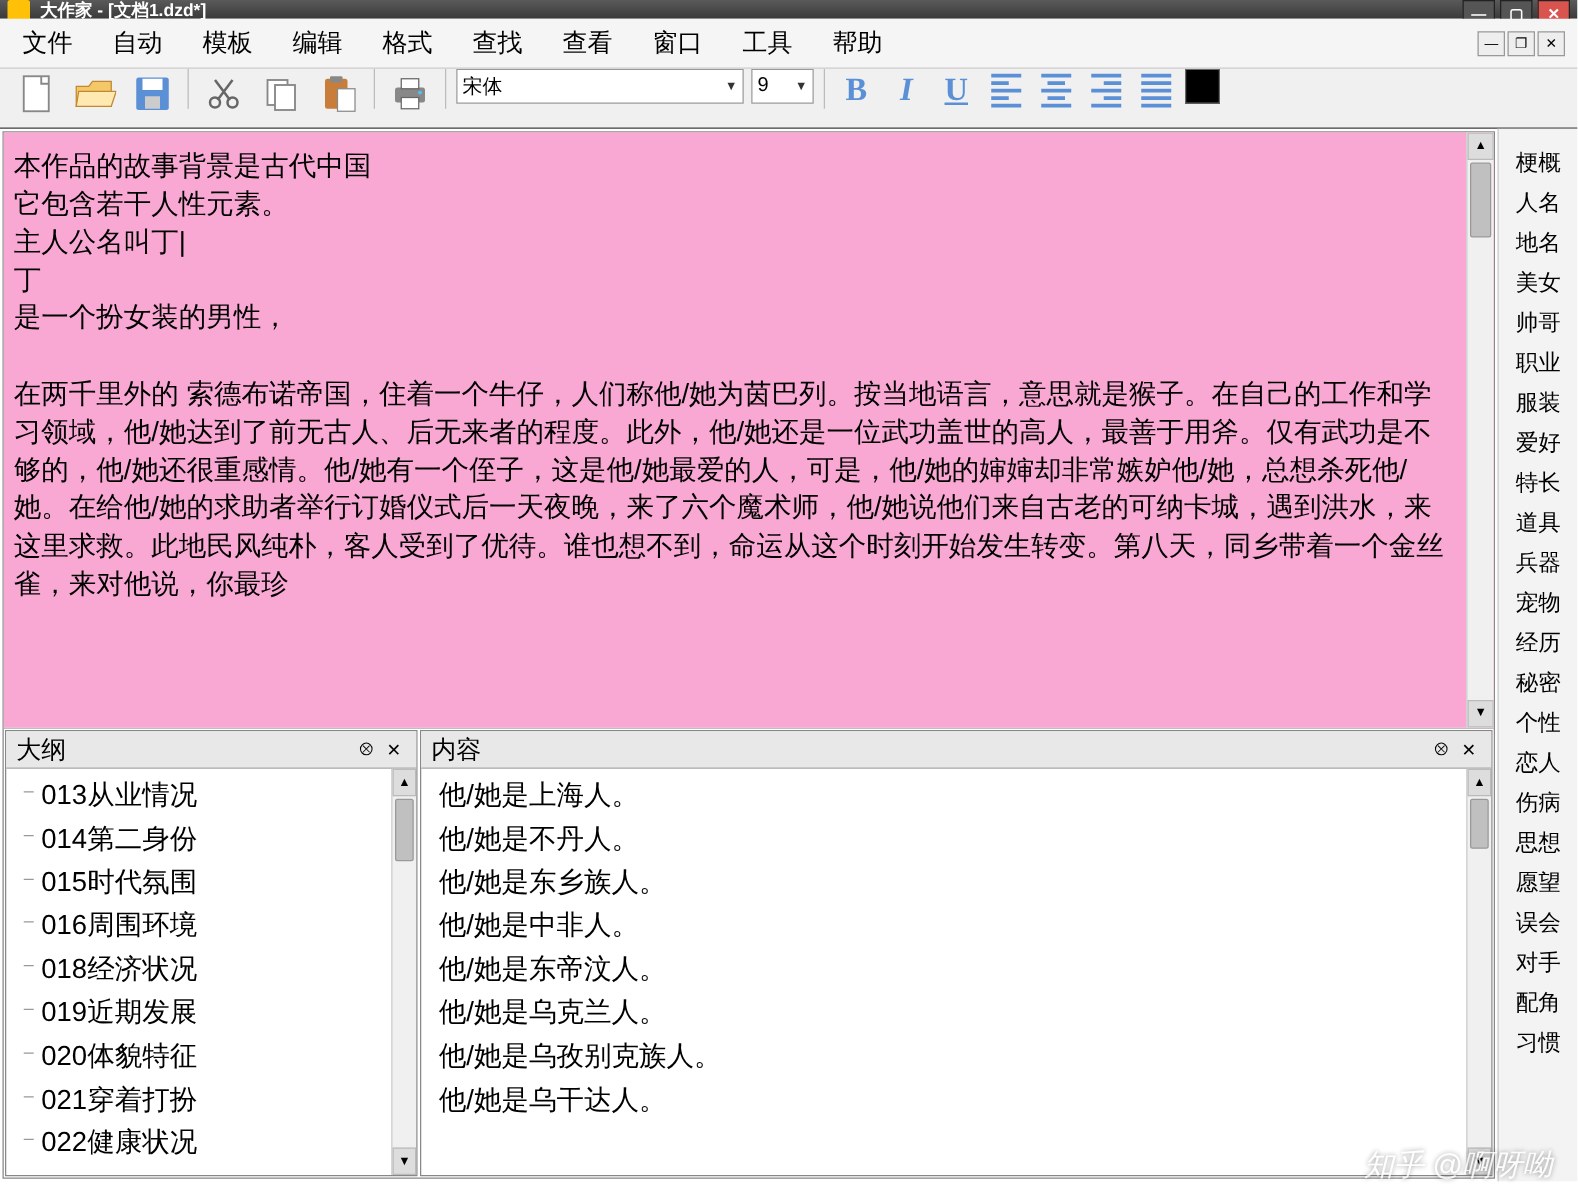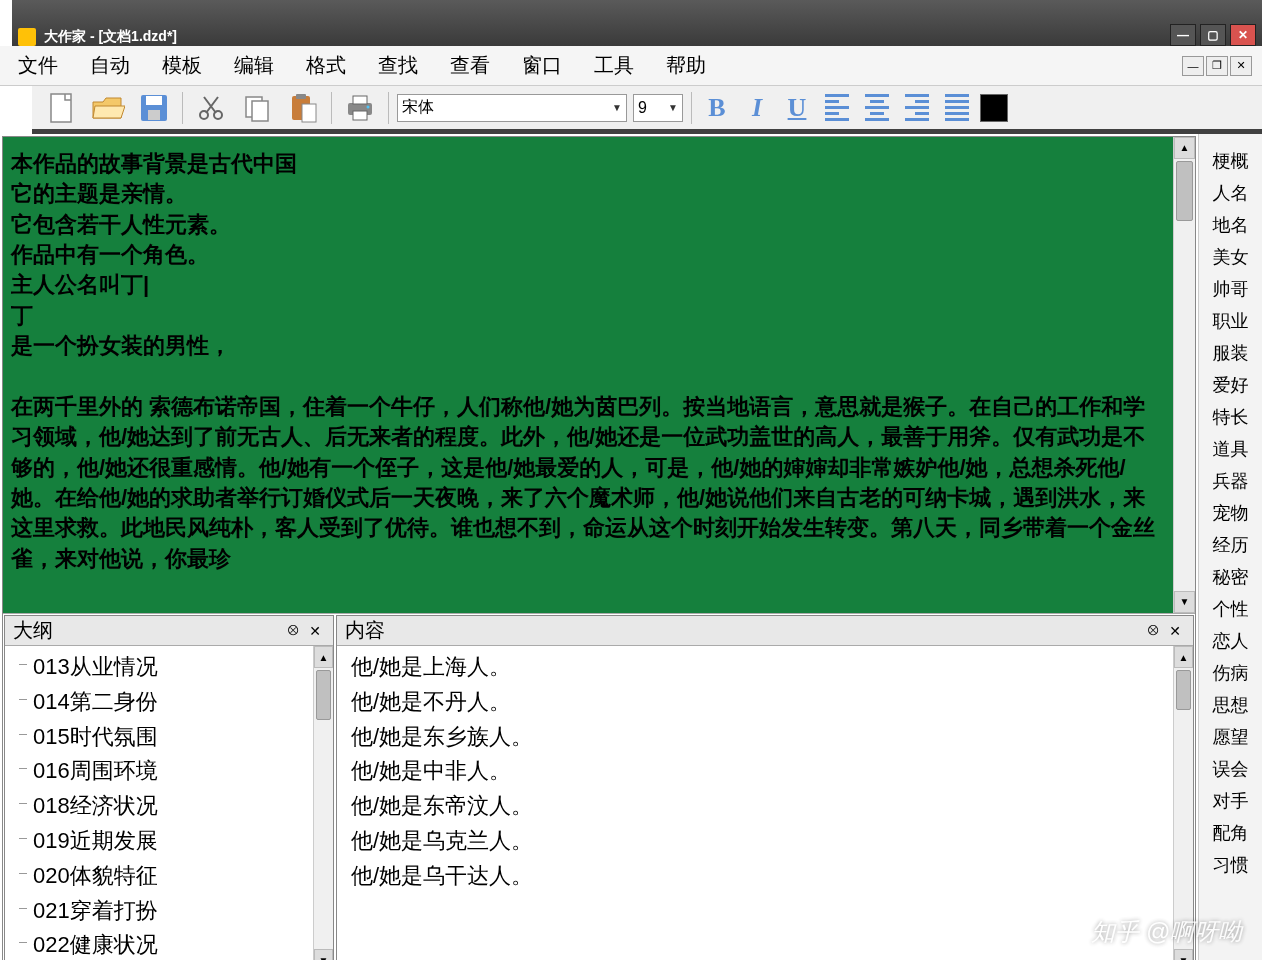--- a/index.html
+++ b/index.html
@@ -1,48 +1,48 @@
 <!DOCTYPE html>
 <html><head>
 <meta charset="utf-8">
 <style>
 * { margin: 0; padding: 0; box-sizing: border-box; }
 body { font-family: "Microsoft YaHei", SimSun, sans-serif; background: #fff; width: 1262px; height: 960px; overflow: hidden; position: relative; }
 
-.titlebar { height: 46px; background: linear-gradient(to bottom, #5a5a5a, #3a3a3a); display: flex; align-items: flex-end; padding: 0 6px; color: #fff; font-size: 14px; font-weight: bold; margin-left: 12px; }
+.titlebar { height: 15px; background: linear-gradient(to bottom, #5a5a5a, #3a3a3a); display: flex; align-items: flex-start; padding: 0 6px; color: #fff; font-size: 14px; font-weight: bold; }
 .titlebar .app-icon { width: 18px; height: 18px; background: #ffc107; margin-right: 8px; border-radius: 2px; }
 .titlebar .title-text { flex: 1; }
 .titlebar .win-controls { display: flex; gap: 4px; }
 .titlebar .win-btn { width: 26px; height: 22px; background: #555; border: 1px solid #222; display: flex; align-items: center; justify-content: center; color: #fff; font-size: 12px; cursor: pointer; }
 .titlebar .win-btn.close { background: #d9534f; }
 
 .menubar { height: 40px; background: #f5f5f5; border-bottom: 1px solid #ccc; display: flex; align-items: center; padding: 0 10px; gap: 16px; font-size: 20px; position: relative; }
 .menubar .menu-item { padding: 4px 8px; cursor: pointer; }
 .menubar .mdi-controls { position: absolute; right: 10px; display: flex; gap: 2px; }
 .menubar .mdi-btn { width: 22px; height: 20px; border: 1px solid #999; background: #eee; display: flex; align-items: center; justify-content: center; font-size: 11px; cursor: pointer; }
 
-.toolbar { height: 48px; background: #f0f0f0; border-bottom: 5px solid #404040; display: flex; align-items: center; padding: 0 10px; gap: 6px; margin-left: 32px; }
+.toolbar { height: 48px; background: #f0f0f0; border-bottom: 1px solid #404040; display: flex; align-items: flex-start; padding: 0 10px; gap: 6px; }
 .toolbar .tb-btn { width: 40px; height: 40px; display: flex; align-items: center; justify-content: center; cursor: pointer; border-radius: 3px; }
 .toolbar .sep { width: 1px; height: 32px; background: #bbb; margin: 0 2px; }
 .toolbar .font-select { width: 230px; height: 28px; border: 1px solid #999; background: #fff; font-size: 16px; padding: 0 4px; display: flex; align-items: center; justify-content: space-between; cursor: pointer; }
 .toolbar .size-select { width: 50px; height: 28px; border: 1px solid #999; background: #fff; font-size: 16px; padding: 0 4px; display: flex; align-items: center; justify-content: space-between; cursor: pointer; }
 .toolbar .fmt-btn { width: 34px; height: 34px; display: flex; align-items: center; justify-content: center; cursor: pointer; color: #5b8fd6; font-size: 26px; font-weight: bold; font-family: "Times New Roman", serif; }
 .toolbar .fmt-btn.italic { font-style: italic; }
 .toolbar .fmt-btn.underline { text-decoration: underline; }
 .toolbar .align-btn { width: 34px; height: 34px; display: flex; align-items: center; justify-content: center; cursor: pointer; }
 .toolbar .color-swatch { width: 28px; height: 28px; background: #000; border: 1px solid #666; cursor: pointer; }
 .align-lines { display: flex; flex-direction: column; gap: 3px; width: 24px; }
 .align-lines span { height: 3px; background: #5b8fd6; }
 
 .main-area { display: flex; height: calc(960px - 30px - 40px - 48px); }
 .content-col { flex: 1; display: flex; flex-direction: column; border: 1px solid #888; margin: 2px; }
 .sidebar-right { width: 64px; background: #f3f3f3; border-left: 1px solid #ccc; padding: 14px 4px; display: flex; flex-direction: column; gap: 6px; font-size: 18px; align-items: center; }
 .sidebar-right .side-item { cursor: pointer; padding: 1px 6px; white-space: nowrap; }
 
-.editor { flex: 1; padding: 12px 8px; font-size: 22px; line-height: 1.38; overflow-y: auto; position: relative; background: #15803d; min-height: 0; font-weight: bold; }
+.editor { flex: 1; padding: 12px 8px; font-size: 22px; line-height: 1.38; overflow-y: auto; position: relative; background: #f9a8d4; min-height: 0; }
 .editor p { word-break: break-all; }
 
 .bottom-panels { display: flex; height: 360px; border-top: 1px solid #aaa; }
 .panel { display: flex; flex-direction: column; border: 1px solid #888; margin: 1px; background: #fff; }
 .panel.outline { width: 330px; }
 .panel.content-list { flex: 1; }
 .panel-header { height: 30px; background: #e8e8e8; border-bottom: 1px solid #aaa; display: flex; align-items: center; padding: 0 8px; font-size: 20px; }
 .panel-header .ph-title { flex: 1; }
 .panel-header .ph-btn { width: 20px; height: 20px; display: flex; align-items: center; justify-content: center; cursor: pointer; margin-left: 2px; font-size: 14px; font-family: Arial; }
 .panel-body { flex: 1; overflow-y: auto; font-size: 22px; padding: 4px 0; position: relative; }
@@ -194,23 +194,21 @@
       </div>
   </div>
   <div class="color-swatch"></div>
 </div>
 
 <div class="main-area">
   <div class="content-col">
 
     <div class="editor">
       <p>本作品的故事背景是古代中国</p>
-      <p>它的主题是亲情。</p>
       <p>它包含若干人性元素。</p>
-      <p>作品中有一个角色。</p>
       <p>主人公名叫丁|</p>
       <p>丁</p>
       <p>是一个扮女装的男性，</p>
       <p>&nbsp;</p>
       <p>在两千里外的 索德布诺帝国，住着一个牛仔，人们称他/她为茵巴列。按当地语言，意思就是猴子。在自己的工作和学习领域，他/她达到了前无古人、后无来者的程度。此外，他/她还是一位武功盖世的高人，最善于用斧。仅有武功是不够的，他/她还很重感情。他/她有一个侄子，这是他/她最爱的人，可是，他/她的婶婶却非常嫉妒他/她，总想杀死他/她。在给他/她的求助者举行订婚仪式后一天夜晚，来了六个魔术师，他/她说他们来自古老的可纳卡城，遇到洪水，来这里求救。此地民风纯朴，客人受到了优待。谁也想不到，命运从这个时刻开始发生转变。第八天，同乡带着一个金丝雀，来对他说，你最珍</p>
       <div class="scrollbar-v">
         <div class="sb-btn">▲</div>
         <div class="sb-track">
             <div class="sb-thumb" style="top:2px;height:60px"></div>
           </div>
@@ -252,20 +250,21 @@
           <span class="ph-btn">⮾</span>
           <span class="ph-btn">✕</span>
         </div>
         <div class="panel-body">
           <div class="content-item">他/她是上海人。</div>
           <div class="content-item">他/她是不丹人。</div>
           <div class="content-item">他/她是东乡族人。</div>
           <div class="content-item">他/她是中非人。</div>
           <div class="content-item">他/她是东帝汶人。</div>
           <div class="content-item">他/她是乌克兰人。</div>
+          <div class="content-item">他/她是乌孜别克族人。</div>
           <div class="content-item">他/她是乌干达人。</div>
           <div class="scrollbar-v">
             <div class="sb-btn">▲</div>
             <div class="sb-track">
                 <div class="sb-thumb" style="top:2px;height:40px"></div>
               </div>
             <div class="sb-btn">▼</div>
           </div>
         </div>
       </div>

